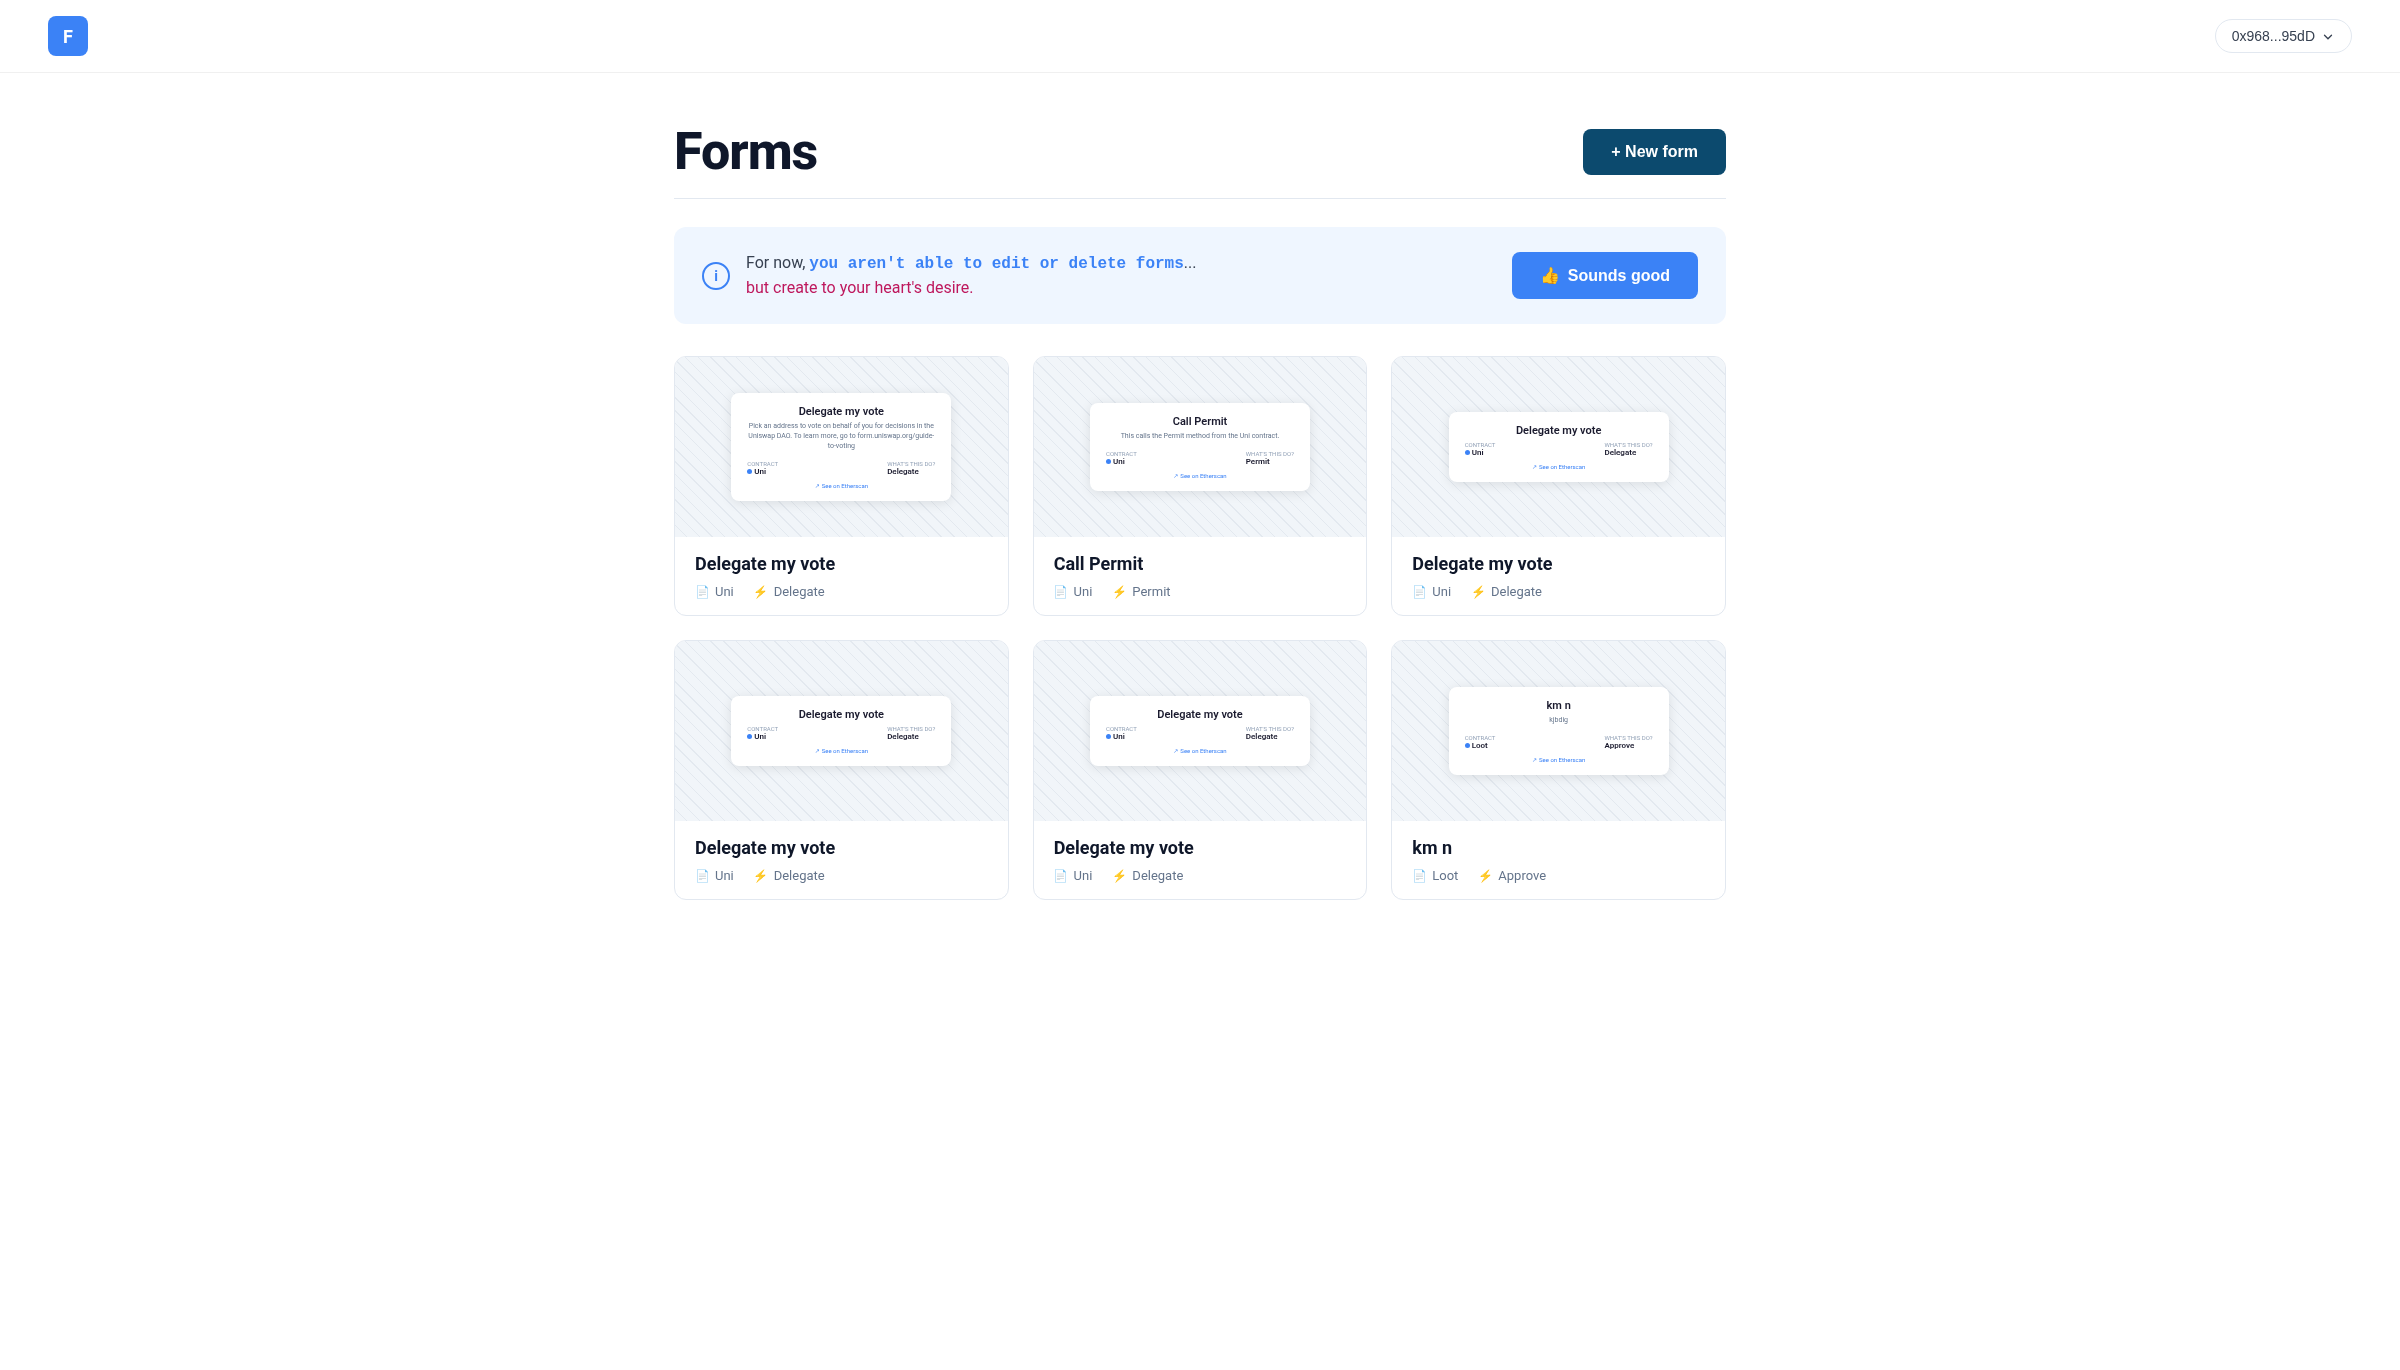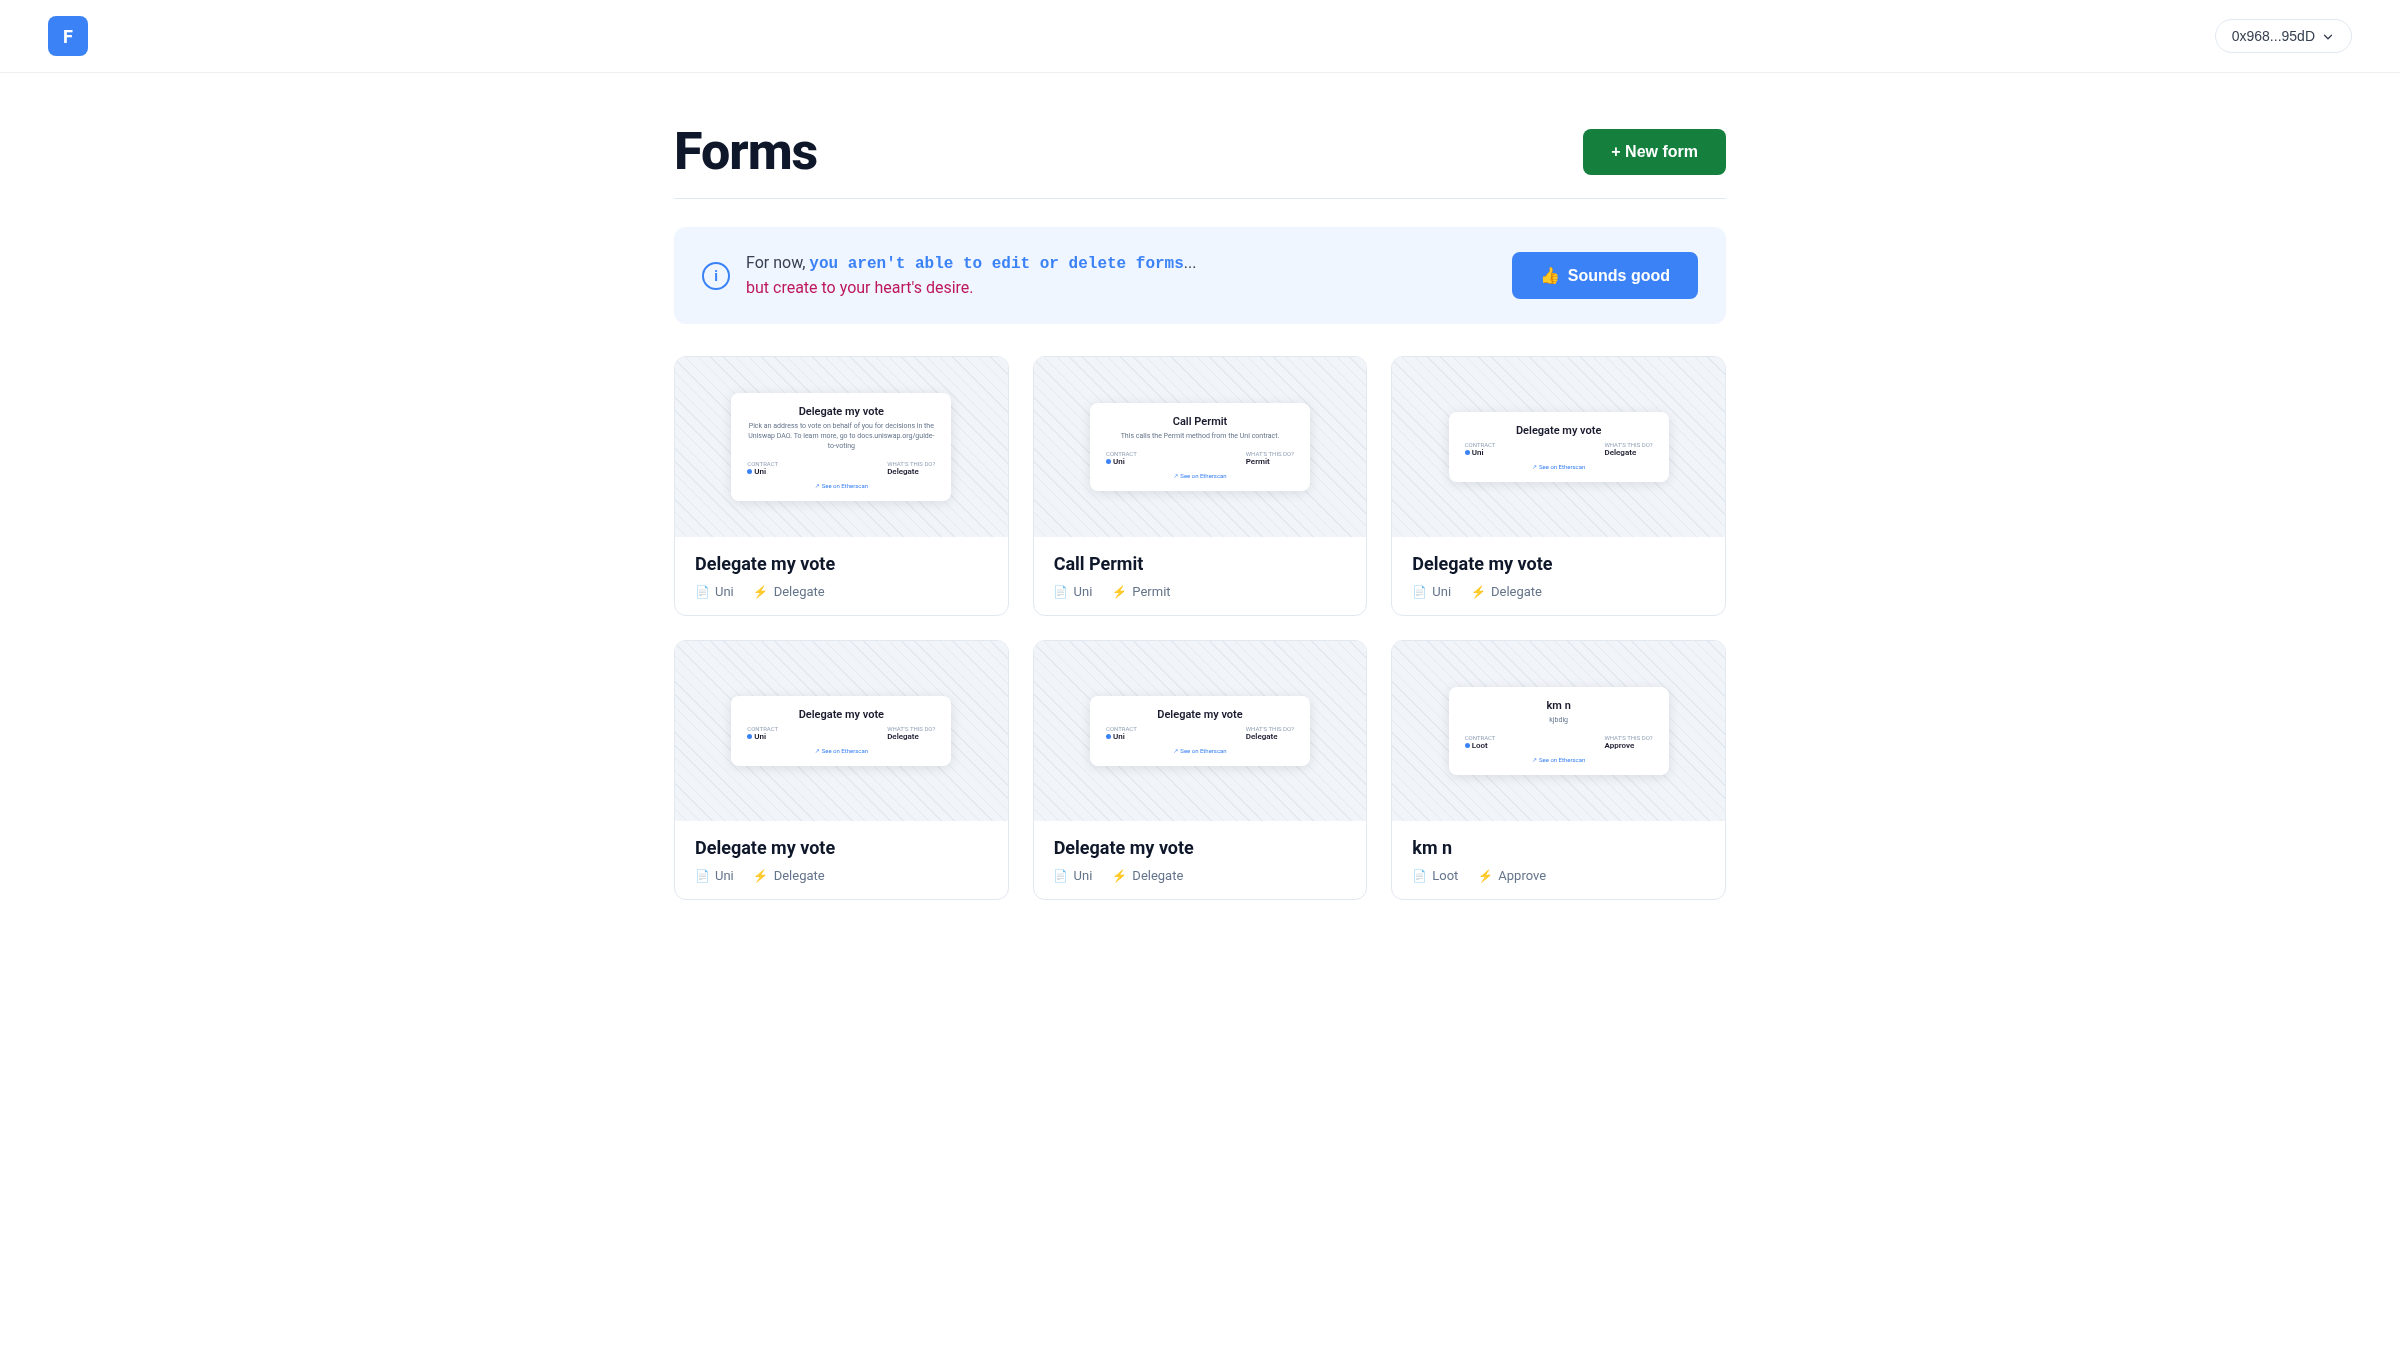--- a/index.html
+++ b/index.html
@@ -61,21 +61,21 @@
       font-size: 52px;
       font-weight: 800;
       color: #0f172a;
       letter-spacing: -1px;
     }
     .new-form-btn {
       display: flex;
       align-items: center;
       gap: 6px;
       padding: 14px 28px;
-      background: #15803d;
+      background: #0c4a6e;
       color: white;
       border: none;
       border-radius: 8px;
       font-size: 16px;
       font-weight: 600;
       cursor: pointer;
     }
 
     .divider {
       height: 1px;
@@ -303,21 +303,21 @@
       <span>👍</span>
       <span>Sounds good</span>
     </button>
   </div>
 
   <div class="cards-grid" id="cards-container">
   <div class="form-card">
     <div class="card-preview">
       <div class="mini-form">
         <div class="mini-form-title">Delegate my vote</div>
-        <div class="mini-form-desc">Pick an address to vote on behalf of you for decisions in the Uniswap DAO. To learn more, go to docs.uniswap.org/guide-to-voting</div>
+        <div class="mini-form-desc">Pick an address to vote on behalf of you for decisions in the Uniswap DAO. To learn more, go to form.uniswap.org/guide-to-voting</div>
         <div class="mini-form-fields">
           <div>
             <div class="mini-field">CONTRACT</div>
             <div class="mini-field-val">
               <span class="mini-dot"></span>
               Uni
             </div>
           </div>
           <div>
             <div class="mini-field">WHAT'S THIS DO?</div>

